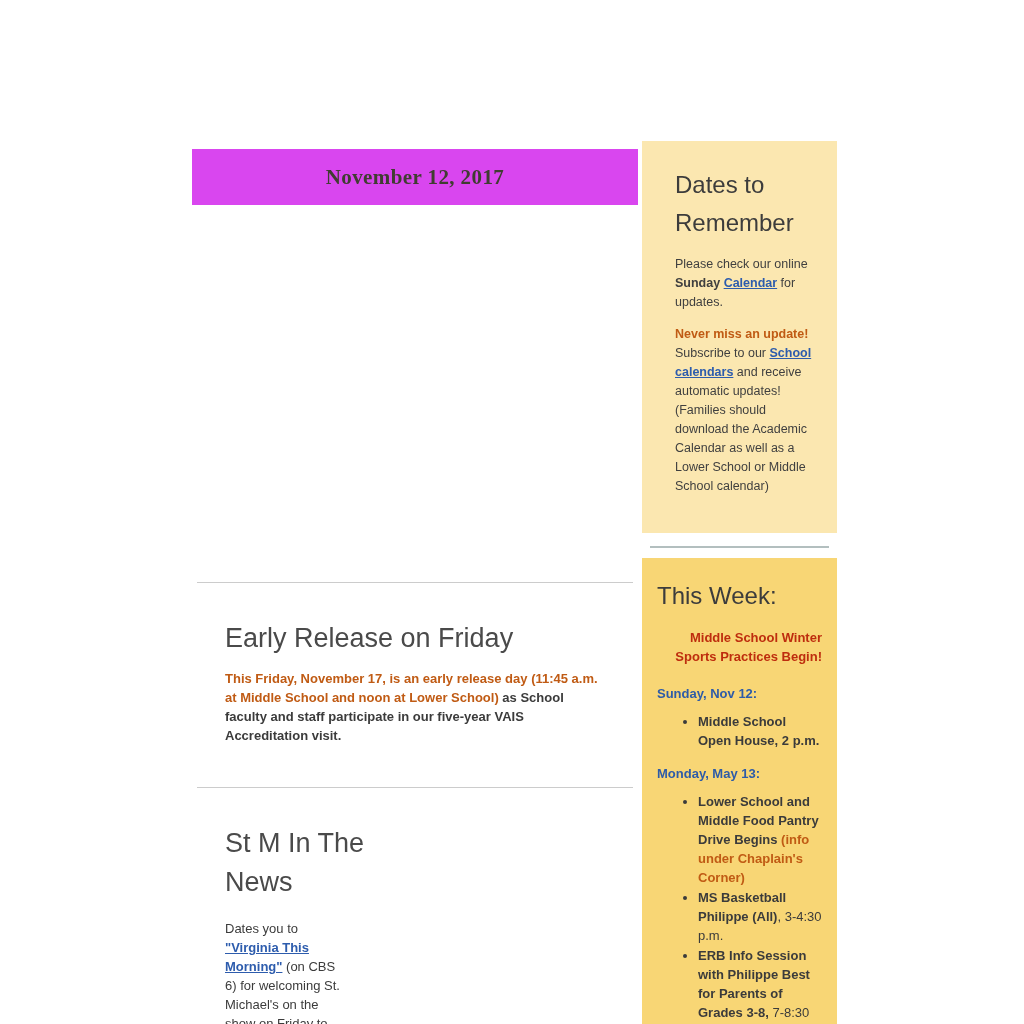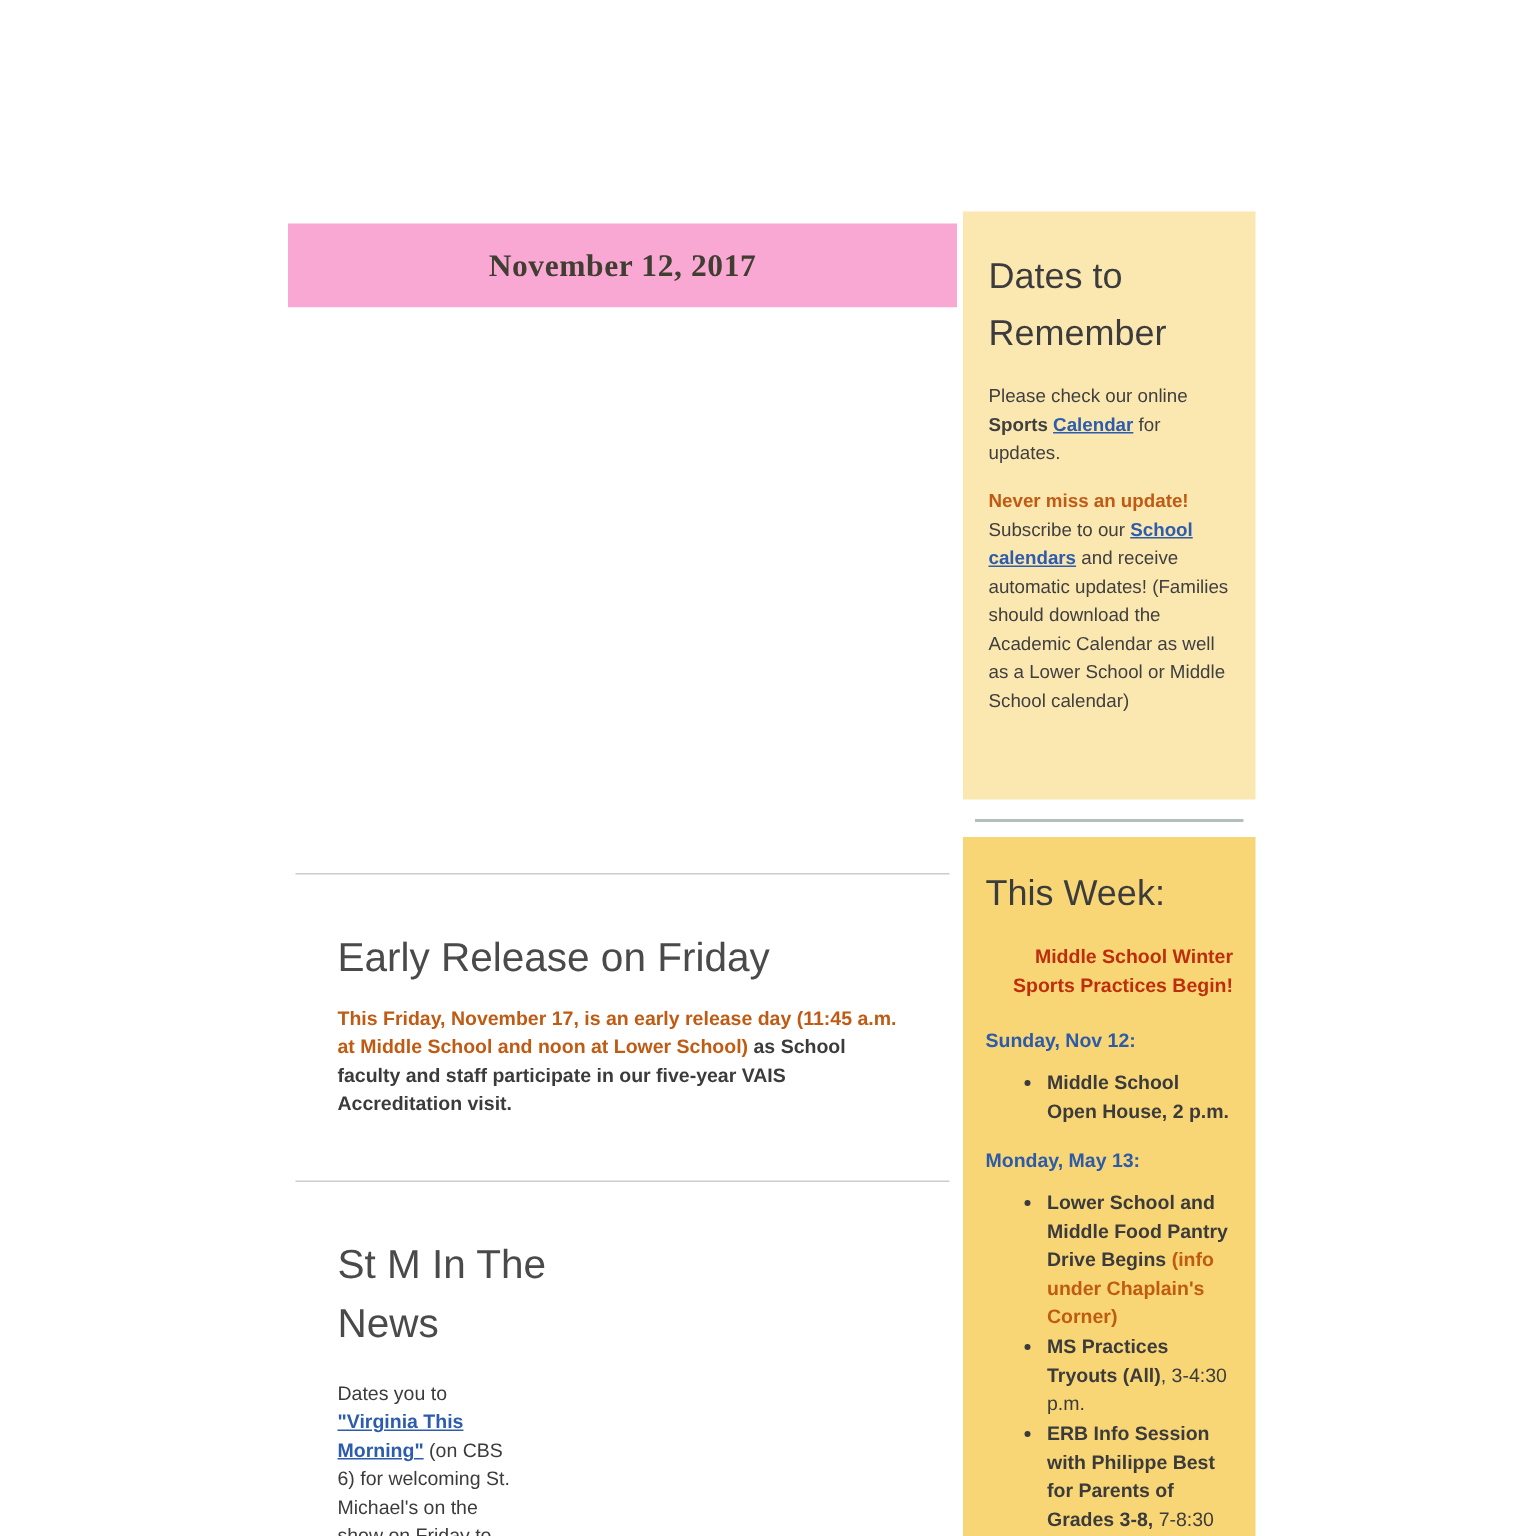--- a/index.html
+++ b/index.html
@@ -13,21 +13,21 @@
   }
 
   
   .main-col {
     position: absolute;
     left: 192px; top: 149px;
     width: 446px;
   }
   .banner {
     height: 56px;
-    background: #f9a8d4;
+    background: #d946ef;
     display: flex; align-items: center; justify-content: center;
   }
   .banner-date {
     font-family: "Liberation Serif", serif;
     font-weight: bold;
     font-size: 21px;
     color: #403D31;
     letter-spacing: 0.4px;
   }
   .hero-placeholder { height: 377px; background: #ffffff; }
@@ -70,21 +70,21 @@
   }
 
   
   .sidebar {
     position: absolute;
     left: 642px; top: 141px;
     width: 195px;
   }
   .box-dates {
     background: #FBE7B0;
-    padding: 25px 17px 0 17px;
+    padding: 25px 17px 0 33px;
     height: 392px;
     overflow: hidden;
   }
   .box-title {
     font-size: 24px;
     font-weight: normal;
     color: #3C3C3C;
     line-height: 38px;
     margin: 0;
   }
@@ -153,35 +153,35 @@
 
   <div class="section">
     <h1 class="section-title narrow-title">St M In The News</h1>
     <p class="news-par"><span>Dates you to </span><a class="lnk">"Virginia This Morning"</a><span> (on CBS 6) for welcoming St. Michael's on the show on Friday to share news of our</span></p>
   </div>
 </div>
 
 <div class="sidebar">
   <div class="box-dates">
     <h2 class="box-title">Dates to Remember</h2>
-    <p><span>Please check our online </span><span class="bold">Sports </span><a class="lnk">Calendar</a><span> for updates.</span></p>
+    <p><span>Please check our online </span><span class="bold">Sunday </span><a class="lnk">Calendar</a><span> for updates.</span></p>
     <p><span class="orange">Never miss an update!</span><span> Subscribe to our </span><a class="lnk">School calendars</a><span> and receive automatic updates! (Families should download the Academic Calendar as well as a Lower School or Middle School calendar)</span></p>
   </div>
 
   <hr class="sb-divider">
 
   <div class="box-week">
     <h2 class="box-title">This Week:</h2>
     <p class="week-highlight">Middle School Winter Sports Practices Begin!</p>
 
     <p class="day-heading">Sunday, Nov 12:</p>
     <ul>
       <li><span class="bold">Middle School Open House, 2 p.m.</span><span class="orange"></span><span class="reg"></span></li>
     </ul>
 
     <p class="day-heading">Monday, May 13:</p>
     <ul>
       <li><span class="bold">Lower School and Middle Food Pantry Drive Begins </span><span class="orange">(info under Chaplain's Corner)</span><span class="reg"></span></li>
-      <li><span class="bold">MS Practices Tryouts (All)</span><span class="orange"></span><span class="reg">, 3-4:30 p.m.</span></li>
+      <li><span class="bold">MS Basketball Philippe (All)</span><span class="orange"></span><span class="reg">, 3-4:30 p.m.</span></li>
       <li><span class="bold">ERB Info Session with Philippe Best for Parents of Grades 3-8,</span><span class="orange"></span><span class="reg"> 7-8:30 p.m., Middle School</span></li>
     </ul>
   </div>
 </div>
 
 </body></html>

